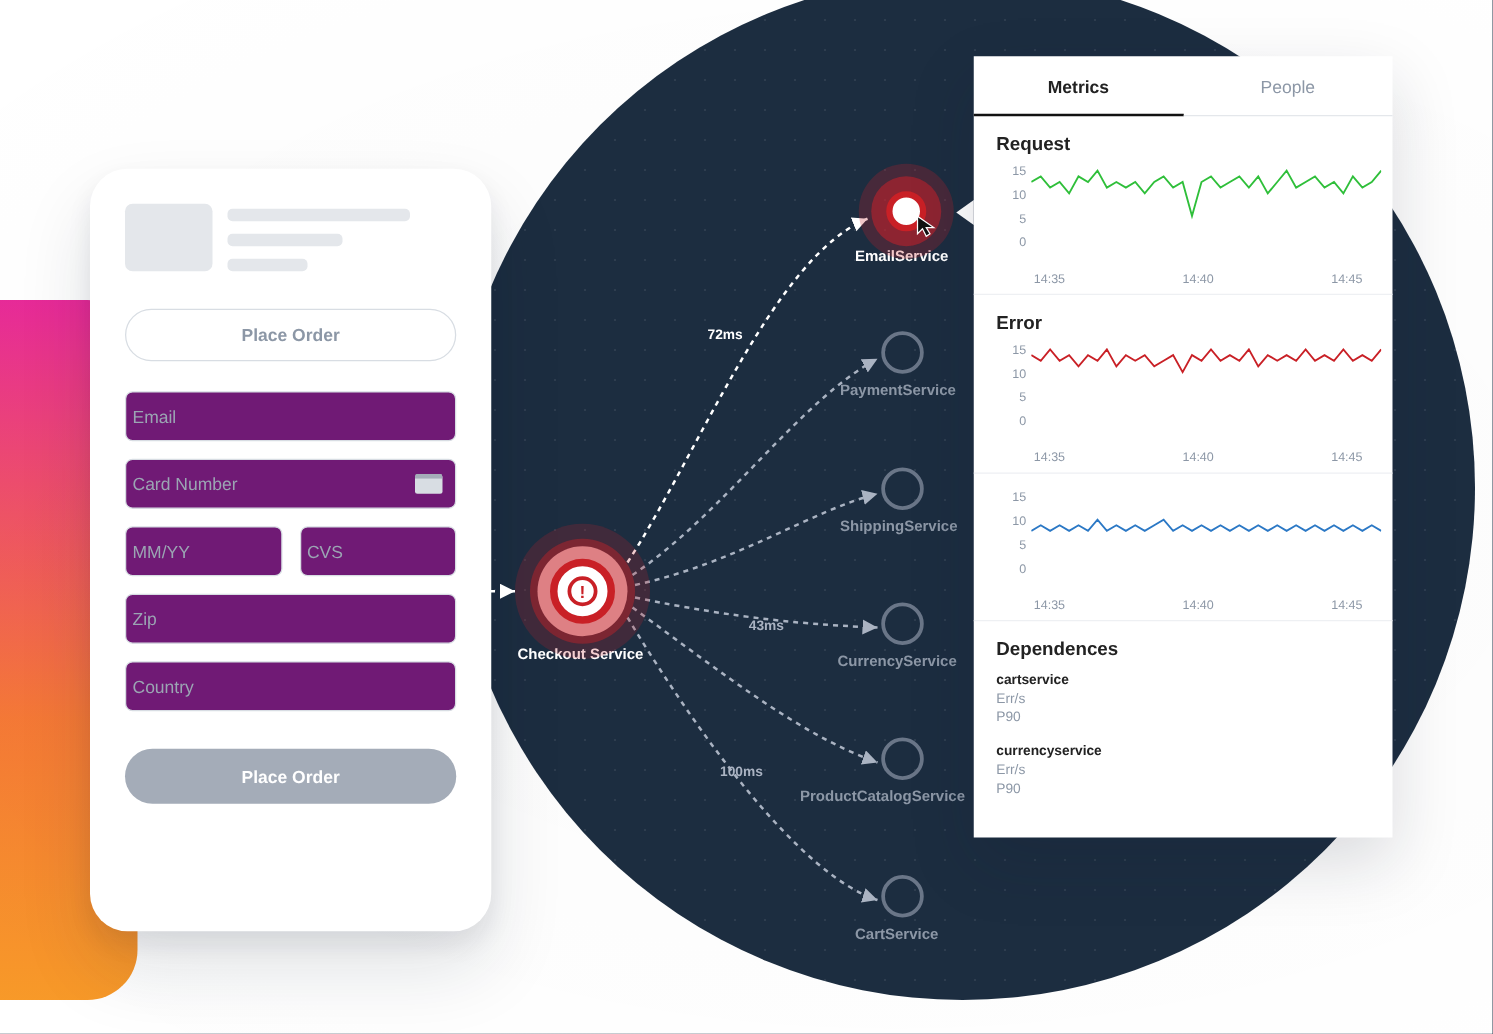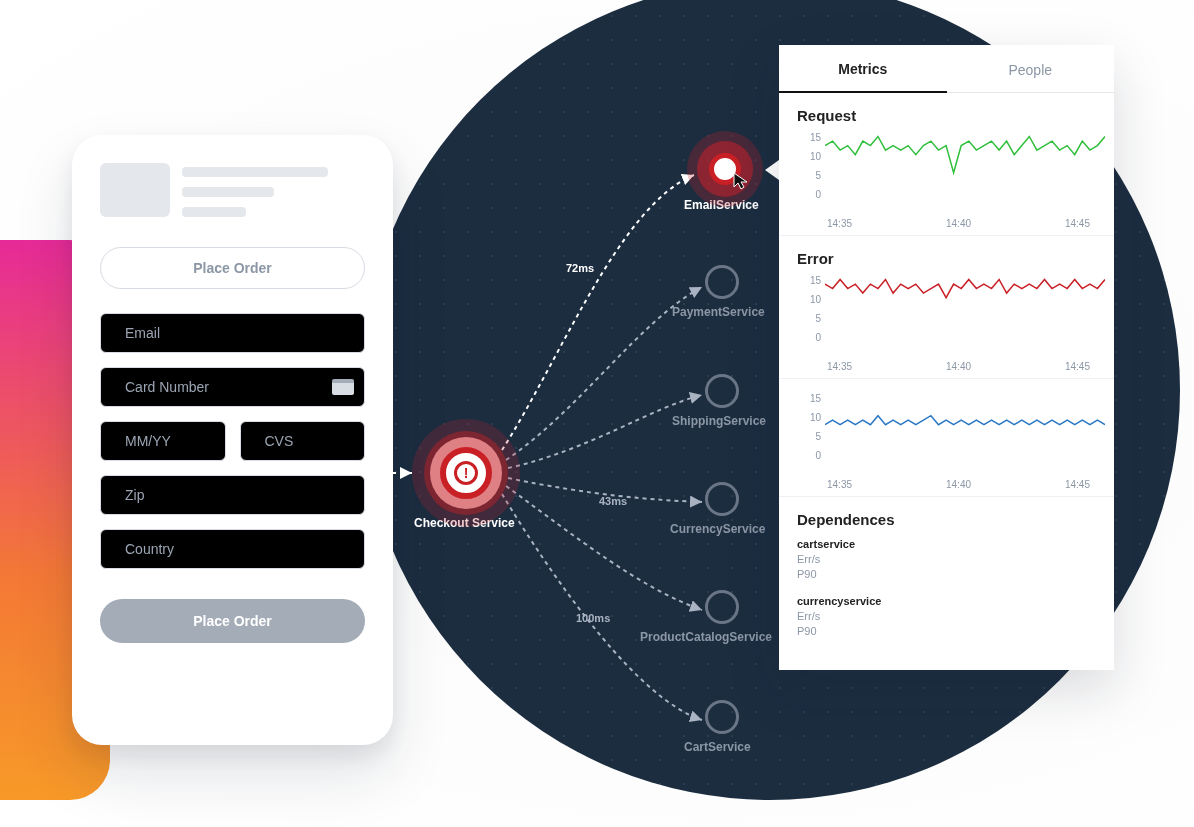--- a/index.html
+++ b/index.html
@@ -75,23 +75,23 @@
     color:#8c97a6;
     font-weight:700;
     font-size:14px;
     padding:12px 0;
     border-radius:999px;
     margin-bottom:24px;
   }
   .field {
     width:100%;
     border:1.5px solid #d8dde3;
-    background:#000000;
+    background:#701a75;
     border-radius:6px;
-    padding:10px 24px;
+    padding:10px 5px;
     display:flex;
     align-items:center;
     margin-bottom:14px;
     color:#9ba5b3;
     font-size:14px;
     min-height:40px;
     gap:8px;
     position:relative;
   }
   .field-row { display:flex; gap:14px;}
@@ -190,21 +190,21 @@
   .metrics-panel {
     position:absolute;
     right:80px; top:45px;
     width:335px;
     background:#fff;
     box-shadow: 0 20px 50px rgba(20,30,50,0.15);
     z-index:5;
     font-size:12px;
     color:#222;
   }
-  .tabs { display:flex;align-items:flex-end; }
+  .tabs { display:flex; }
   .tab {
     flex:1; text-align:center;
     padding:16px 0 14px;
     font-size:14px;
     color:#222;
     border-bottom:1px solid #e4e7eb;
   }
   .tab.active { font-weight:700; border-bottom:2px solid #111;}
   .tab.inactive { color:#8c97a6; font-weight:400;}
   .section { padding:14px 18px 6px; border-bottom:1px solid #eef0f3; }

